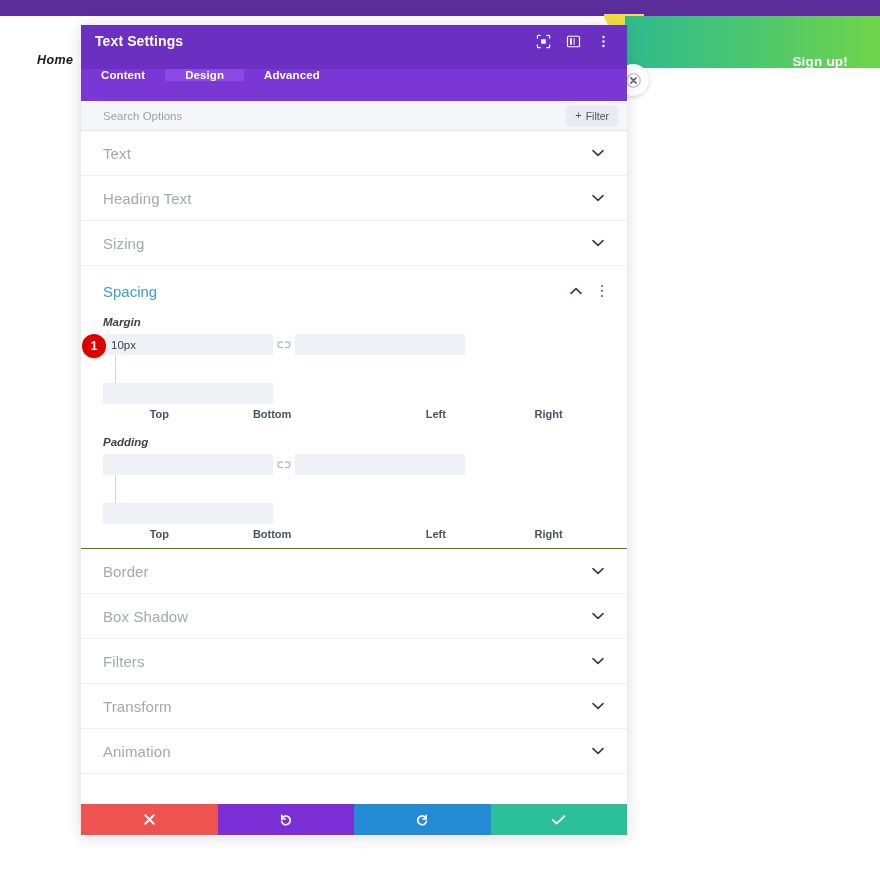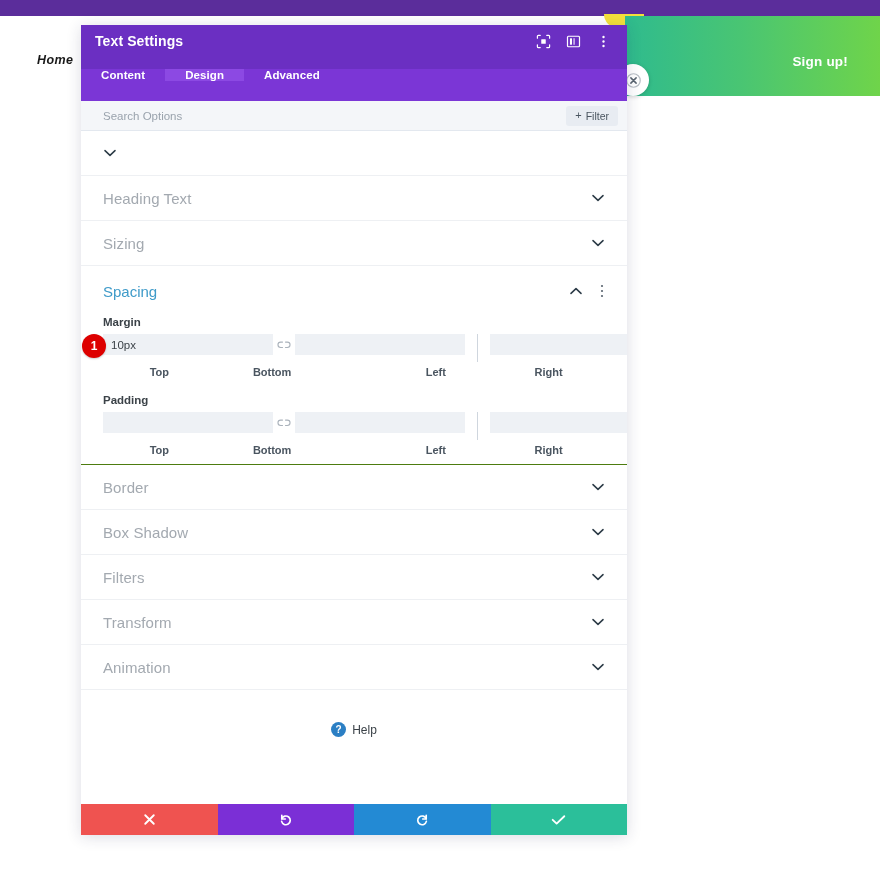--- a/index.html
+++ b/index.html
@@ -31,21 +31,21 @@
 
   .yellow-shape {
     position: absolute; left: 604px; top: 14px;
     width: 40px; height: 14px;
     background: #f3e03b;
     border-radius: 0 0 0 14px;
   }
 
   .green-banner {
     position: absolute; left: 625px; top: 16px;
-    width: 255px; height: 80px;
+    width: 255px; height: 52px;
     background: linear-gradient(90deg, #2fbb8e 0%, #49c573 45%, #6fd44a 100%);
   }
   .signup-text {
     position: absolute; right: 32px; top: 38px;
     font-size: 13.5px; font-weight: 700; color: #ffffff;
     letter-spacing: 0.2px;
   }
 
   
   .bg-close-badge {
@@ -143,22 +143,23 @@
   }
   .acc-open-title {
     flex: 1; font-size: 15px; color: #3f9bc9; font-weight: 400;
   }
   .open-head-icons { display: flex; align-items: center; gap: 12px; }
 
   .field-group { padding: 0 22px; }
   .field-label {
     font-size: 11.5px; font-weight: 700; color: #3b4248;
     margin-bottom: 6px;
-  }
-  .pair-wrap { display: flex; align-items: flex-start; }
+    font-style: italic;
+  }
+  .pair-wrap { display: flex; align-items: flex-start; flex-direction: column; }
   .pair {
     display: flex; align-items: center; flex: 1;
   }
   .pair-sep {
     width: 1px; height: 28px; background: #cfd6de;
     margin: 0 12px; flex: none;
   }
   .inp {
     flex: 1; height: 21px; background: #eef1f5; border: none;
     outline: none; font-family: "Liberation Sans", sans-serif;
@@ -274,20 +275,21 @@
     <input class="search-input" type="text" placeholder="Search Options" style="">
     <button class="filter-btn">
       <span class="filter-plus">+</span>
       <span>Filter</span>
     </button>
   </div>
 
   <div class="panel-body">
 
     <div class="acc-row">
+      <div class="acc-title">Text</div>
       <div class="chev">
         <svg width="12" height="8" viewBox="0 0 12 8" aria-hidden="true">
             <path d="M1 1.6 L6 6.4 L11 1.6" fill="none" stroke="#2b3a46" stroke-width="1.5" stroke-linecap="round" stroke-linejoin="round"></path>
           </svg>
       </div>
     </div>
 
     <div class="acc-row">
       <div class="acc-title">Heading Text</div>
       <div class="chev">

